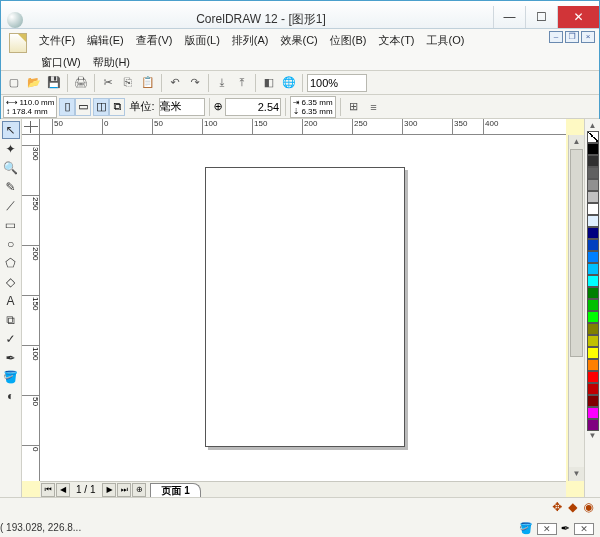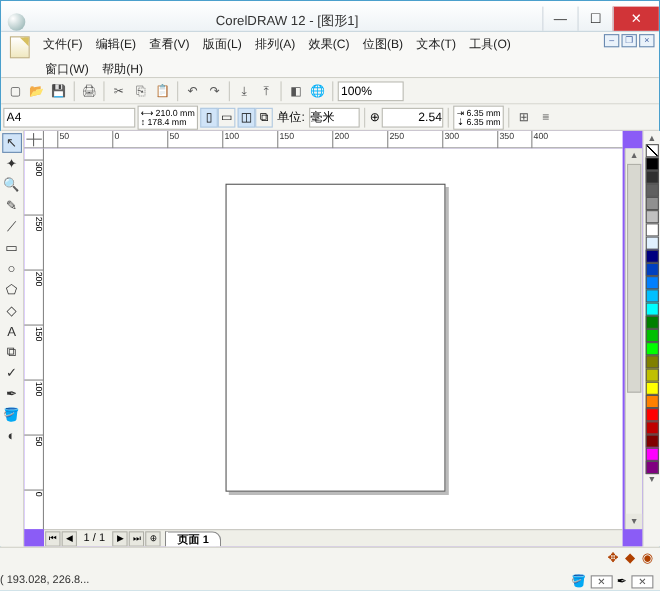--- a/index.html
+++ b/index.html
@@ -26,21 +26,21 @@
 .dim-block span { display:flex; align-items:center; gap:2px; }
 .orient { display:flex; }
 .orient div { width:16px; height:18px; border:1px solid #b0c8e0; display:flex; align-items:center; justify-content:center; }
 .orient div:first-child { background:#d0e4f8; }
 .unit-lbl { font-size:11px; margin:0 2px;text-align:right; }
 .unit-sel { width:46px; height:18px; border:1px solid #b8b8b0; font-size:11px; background:#fff; }
 .workspace { position:absolute; top:119px; left:0; right:0; bottom:40px; display:flex; }
 .toolbox { width:22px; background:#f4f4f0; border-right:1px solid #d0d0c8; display:flex; flex-direction:column; align-items:center; padding-top:2px; gap:1px; }
 .tool { width:18px; height:18px; display:flex; align-items:center; justify-content:center; font-size:12px; color:#333; border:1px solid transparent; }
 .tool.sel { border-color:#6a8ab0; background:#d0e4f8; }
-.canvas-area { flex:1; position:relative; background:#8b5cf6; overflow:hidden;text-decoration:underline; }
+.canvas-area { flex:1; position:relative; background:#fef9c3; overflow:hidden;text-decoration:underline; }
 .hruler { position:absolute; top:0; left:18px; right:18px; height:16px; background:#fff; border-bottom:1px solid #888; font-size:8px; color:#333; }
 .hruler .tick { position:absolute; top:0; height:16px; border-left:1px solid #888; padding-left:1px; }
 .vruler { position:absolute; top:16px; left:0; bottom:16px; width:18px; background:#fff; border-right:1px solid #888; font-size:8px; }
 .vruler .tick { position:absolute; left:0; width:18px; border-top:1px solid #888; writing-mode:vertical-rl; text-align:right; padding-top:1px; }
 .rulercorner { position:absolute; top:0; left:0; width:18px; height:16px; background:#fff; border-right:1px solid #888; border-bottom:1px solid #888; }
 .rulercorner:before, .rulercorner:after { content:""; position:absolute; background:#666; }
 .rulercorner:before { left:8px; top:2px; width:1px; height:12px; }
 .rulercorner:after { left:2px; top:7px; width:14px; height:1px; }
 .canvas { position:absolute; top:16px; left:18px; right:18px; bottom:16px; background:#fff; }
 .page { position:absolute; left:165px; top:32px; width:200px; height:280px; background:#fff; border:1px solid #555; box-shadow: 3px 3px 0 #bbb; }
@@ -117,23 +117,22 @@
   <div class="tb">⤓</div>
   <div class="tb">⤒</div>
   <div class="sep"></div>
   <div class="tb">◧</div>
   <div class="tb">🌐</div>
   <div class="sep"></div>
   <input class="zoom-sel" value="100%" style="">
 </div>
 
 <div class="propbar">
-  <input class="paper-sel" value="A4" style="">
   <div class="dim-block">
-    <span>⟷ <span>210.0 mm</span></span>
+    <span>⟷ <span>110.0 mm</span></span>
     <span>↕ <span>178.4 mm</span></span>
   </div>
   <div class="orient">
     <div>▯</div>
       <div>▭</div>
   </div>
   <div class="orient">
     <div>◫</div>
       <div>⧉</div>
   </div>

